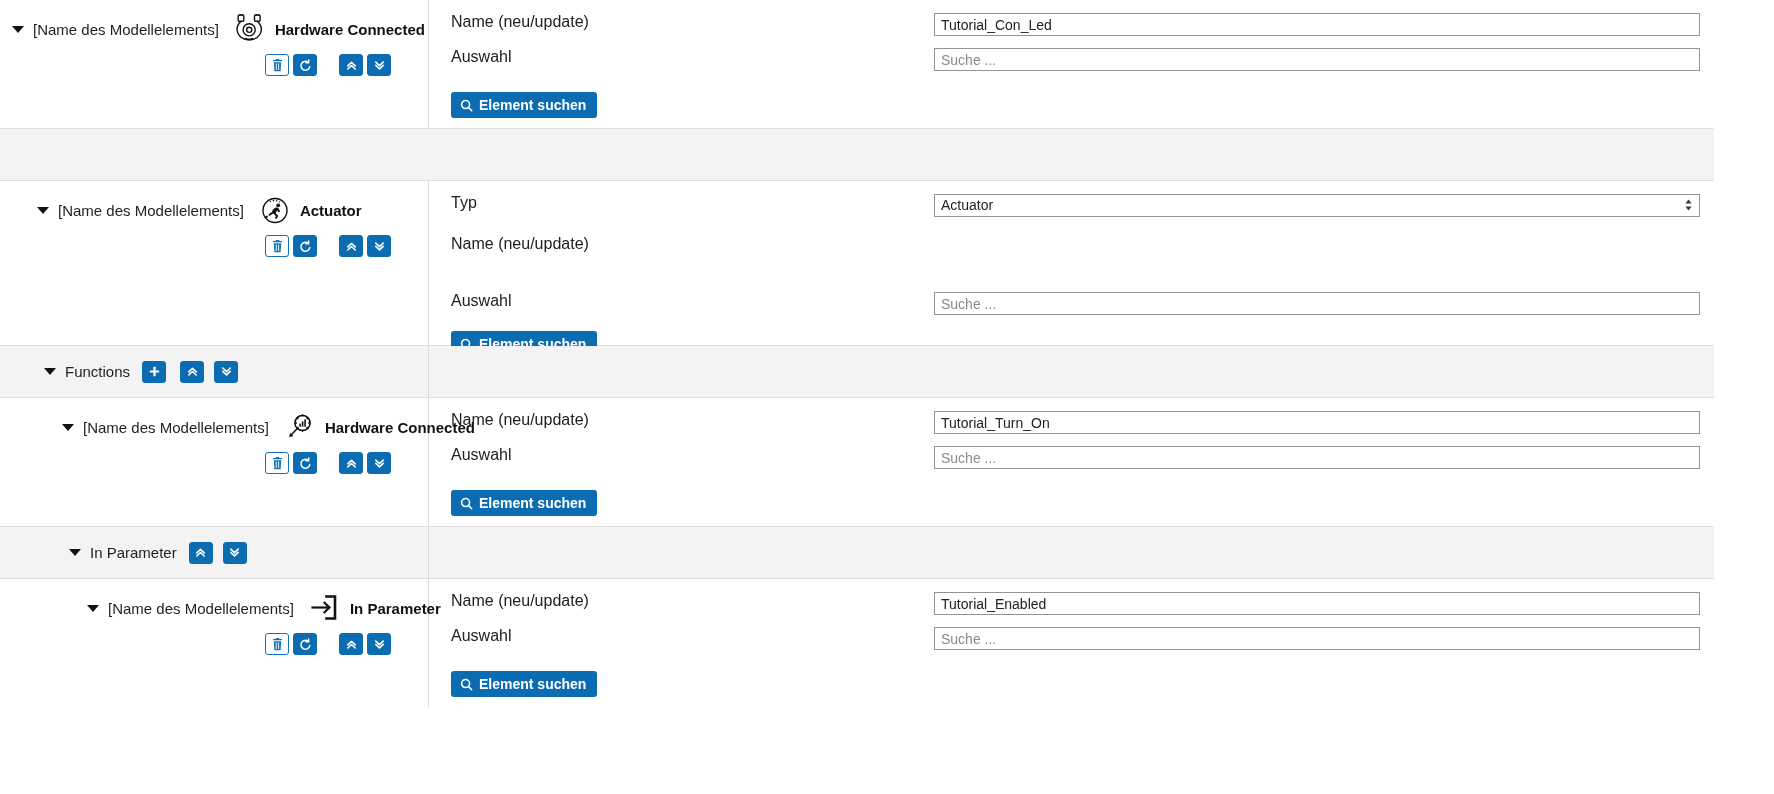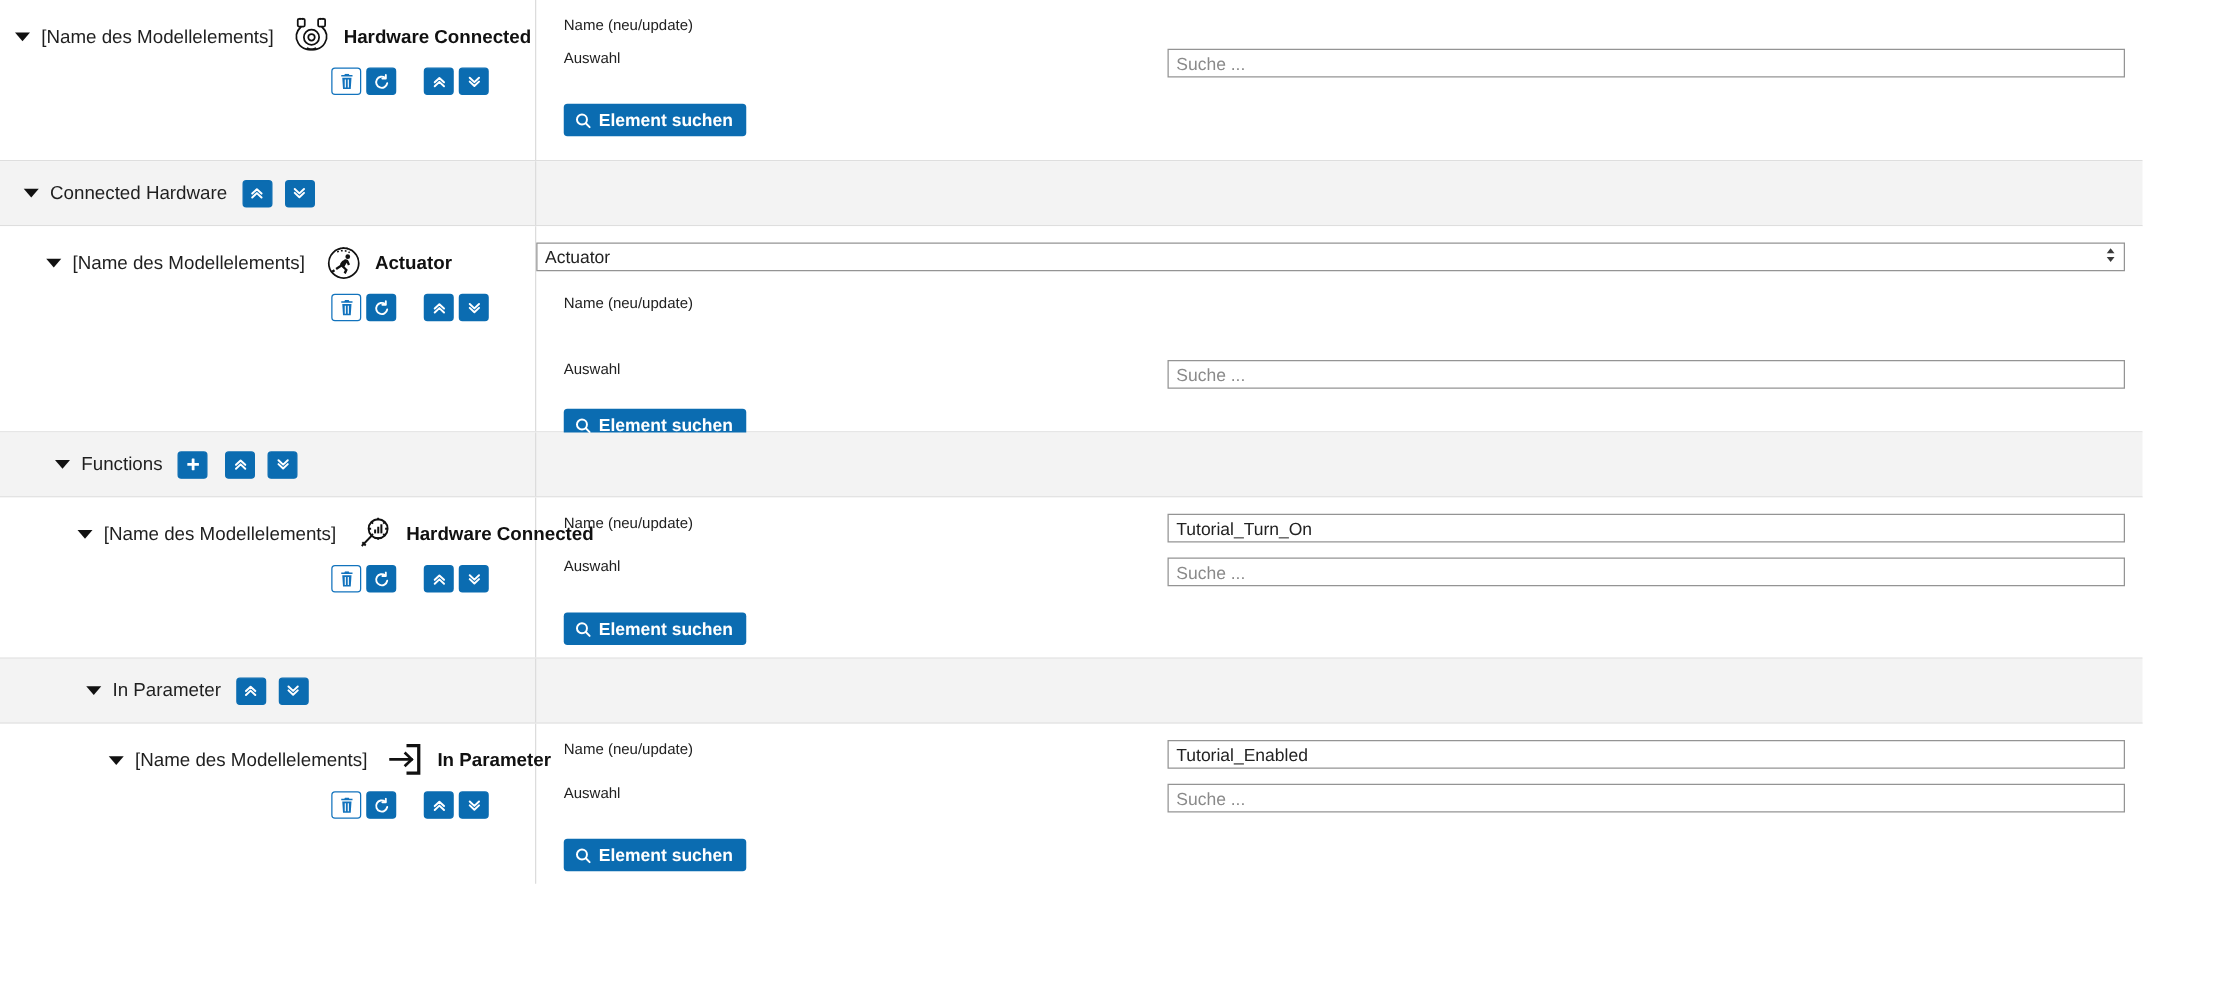--- a/index.html
+++ b/index.html
@@ -118,21 +118,21 @@
   }
   .frow{
     display:flex;
     align-items:flex-start;
   }
   .flabel{
     width:505px;
     flex:0 0 505px;
     box-sizing:border-box;
     padding-left:22px;
-    font-size:12px;
+    font-size:16px;
     color:#212121;
   }
   .fctl{
     flex:1 1 auto;
     padding-right:14px;
     box-sizing:border-box;
   }
   .txtinput{
     width:100%;
     box-sizing:border-box;
@@ -241,20 +241,23 @@
               <path d="M3 3.4 7 7.2l4-3.8"></path>
               <path d="M3 6.8 7 10.6l4-3.8"></path>
             </svg>
         </button>
       </div>
     </div>
 
     <div class="right form">
       <div class="frow" style="padding-top:13px;">
         <div class="flabel">Name (neu/update)</div>
+        <div class="fctl">
+          <input class="txtinput" type="text" value="Tutorial_Con_Led" style="">
+        </div>
       </div>
       <div class="frow" style="padding-top:12px;">
         <div class="flabel">Auswahl</div>
         <div class="fctl">
           <input class="txtinput" type="text" placeholder="Suche ..." style="">
         </div>
       </div>
       <div style="padding-top:21px;">
         <button class="searchbtn">
           <span>
@@ -263,38 +266,20 @@
                 <path d="M9.3 9.3 12.6 12.6"></path>
               </svg>
           </span>
           <span>Element suchen</span>
         </button>
       </div>
     </div>
   </div>
 
   <div class="band grey" style="height:52px;">
-    <div class="left" style="padding-left:19px;">
-      <div class="sechead">
-        <span class="caret"></span>
-        <span class="sectitle">Connected Hardware</span>
-        <button class="btn">
-          <svg width="13" height="13" viewBox="0 0 14 14" fill="none" stroke="#fff" stroke-width="1.7" stroke-linecap="round" stroke-linejoin="round">
-              <path d="M3 7.4 7 3.6l4 3.8"></path>
-              <path d="M3 10.8 7 7l4 3.8"></path>
-            </svg>
-        </button>
-        <button class="btn" style="margin-left:6px;">
-          <svg width="13" height="13" viewBox="0 0 14 14" fill="none" stroke="#fff" stroke-width="1.7" stroke-linecap="round" stroke-linejoin="round">
-              <path d="M3 3.4 7 7.2l4-3.8"></path>
-              <path d="M3 6.8 7 10.6l4-3.8"></path>
-            </svg>
-        </button>
-      </div>
-    </div>
     <div class="right"></div>
   </div>
 
   <div class="band" style="height:165px;">
     <div class="left" style="padding-left:37px;">
       <div class="elhead">
         <span class="caret"></span>
         <span class="modelname">[Name des Modellelements]</span>
         <span class="elicon">
           <svg width="30" height="30" viewBox="0 0 30 30">
@@ -336,20 +321,21 @@
           <svg width="13" height="13" viewBox="0 0 14 14" fill="none" stroke="#fff" stroke-width="1.7" stroke-linecap="round" stroke-linejoin="round">
               <path d="M3 3.4 7 7.2l4-3.8"></path>
               <path d="M3 6.8 7 10.6l4-3.8"></path>
             </svg>
         </button>
       </div>
     </div>
 
     <div class="right form">
       <div class="frow" style="padding-top:13px;">
+        <div class="flabel">Typ</div>
         <div class="fctl">
           <div class="selwrap">
             <div class="selbox">Actuator</div>
             <span class="selarrow">
               <svg width="9" height="13" viewBox="0 0 9 13" fill="#3a3a3a">
                   <path d="M4.5 1 7.6 5H1.4z"></path>
                   <path d="M4.5 12 1.4 8h6.2z"></path>
                 </svg>
             </span>
           </div>

